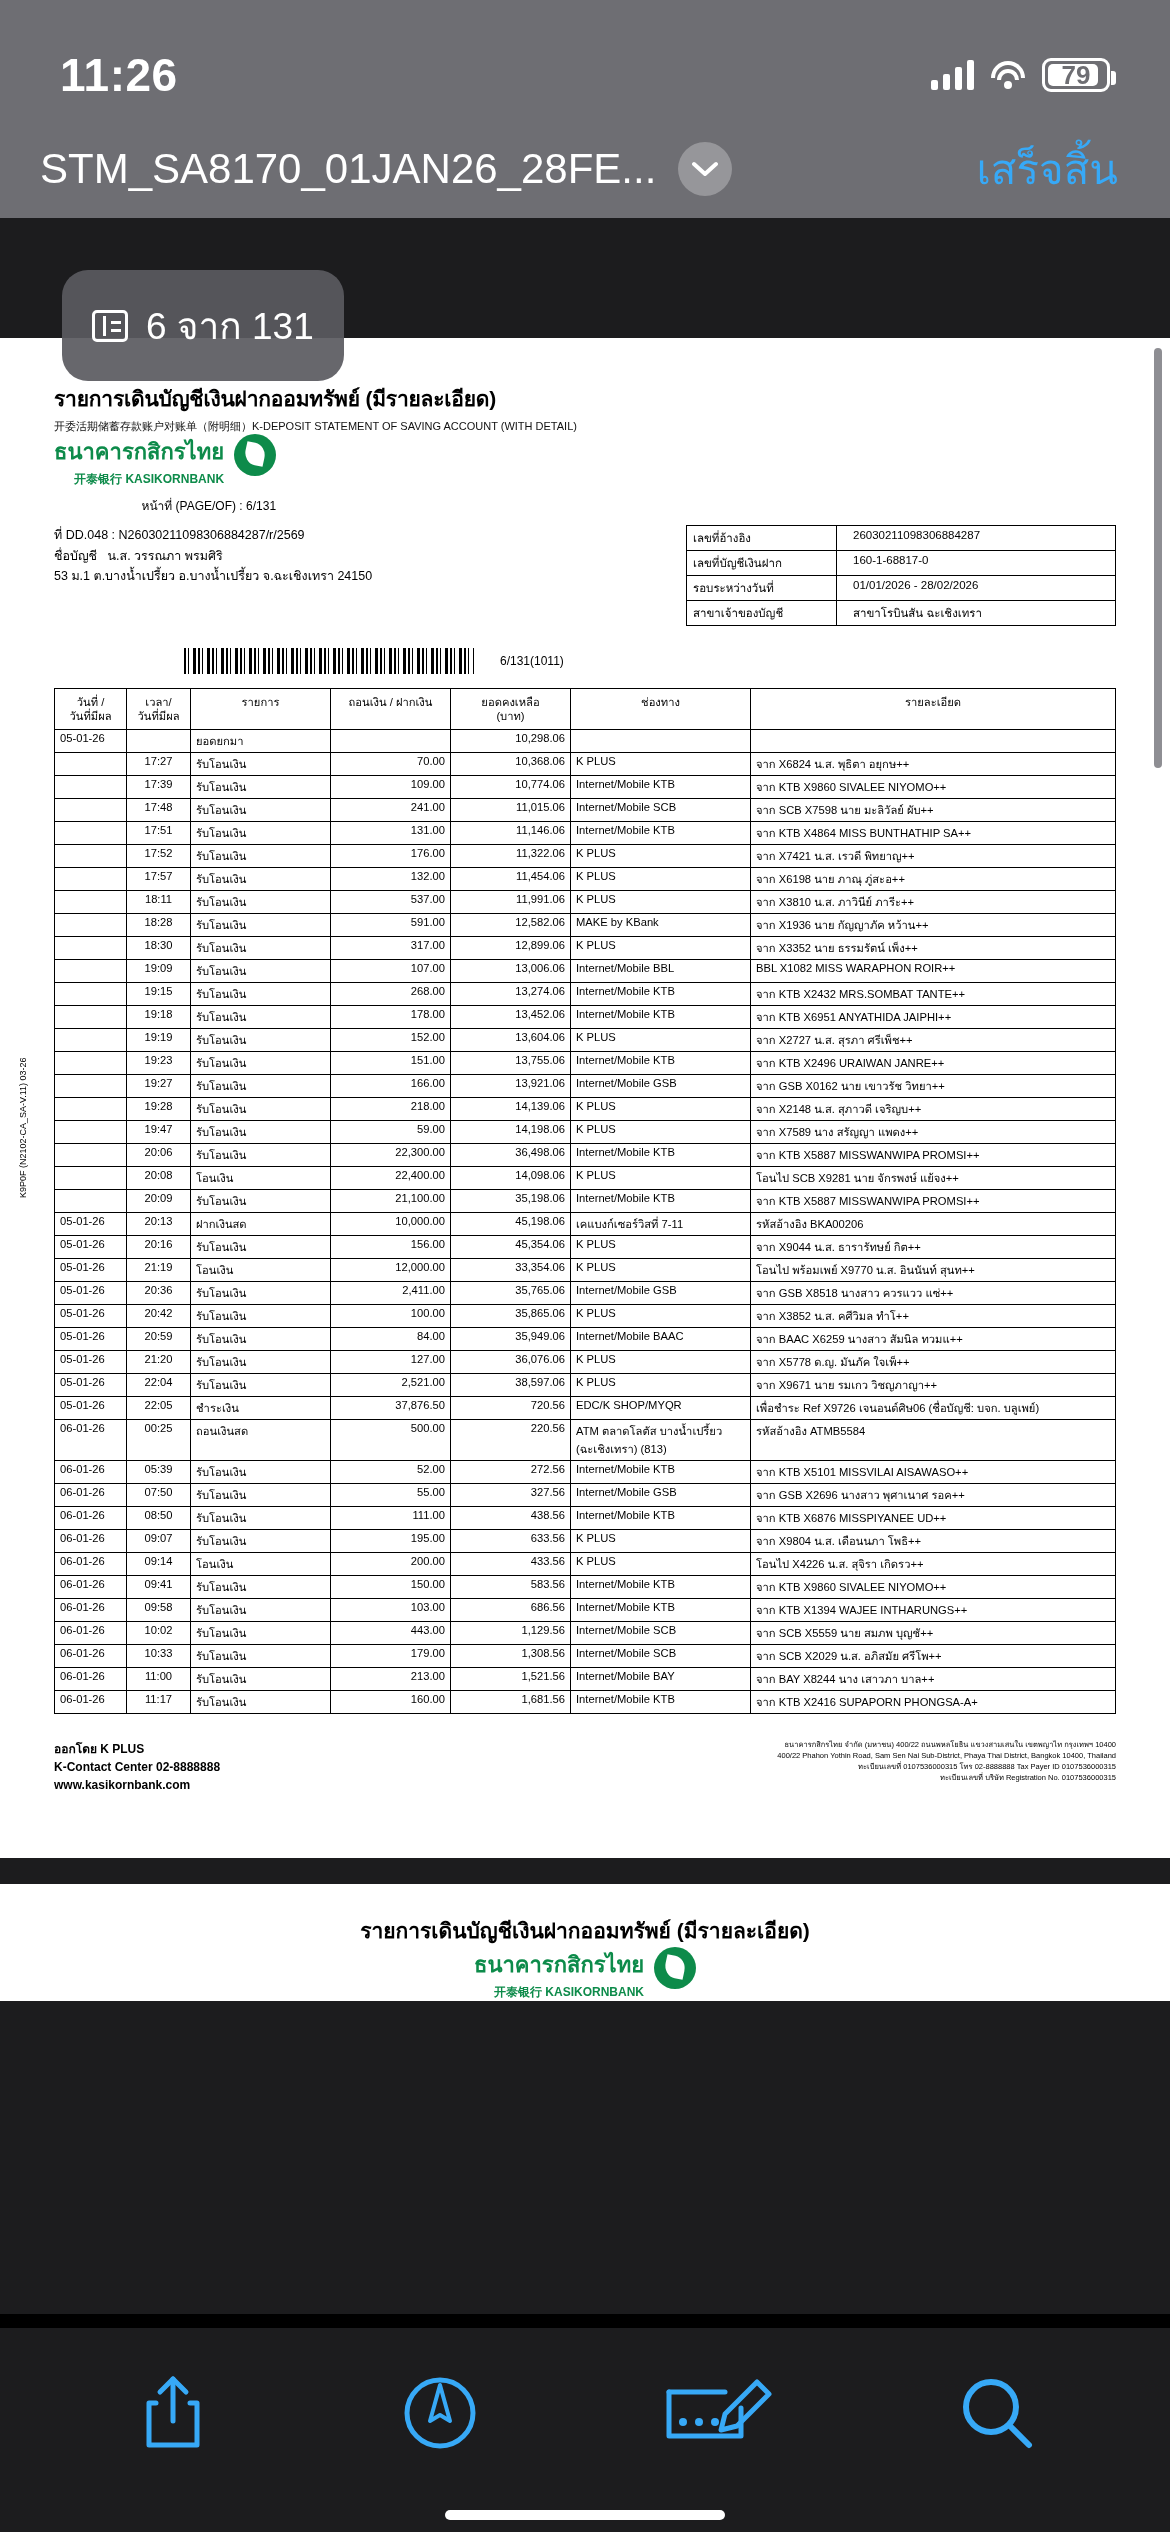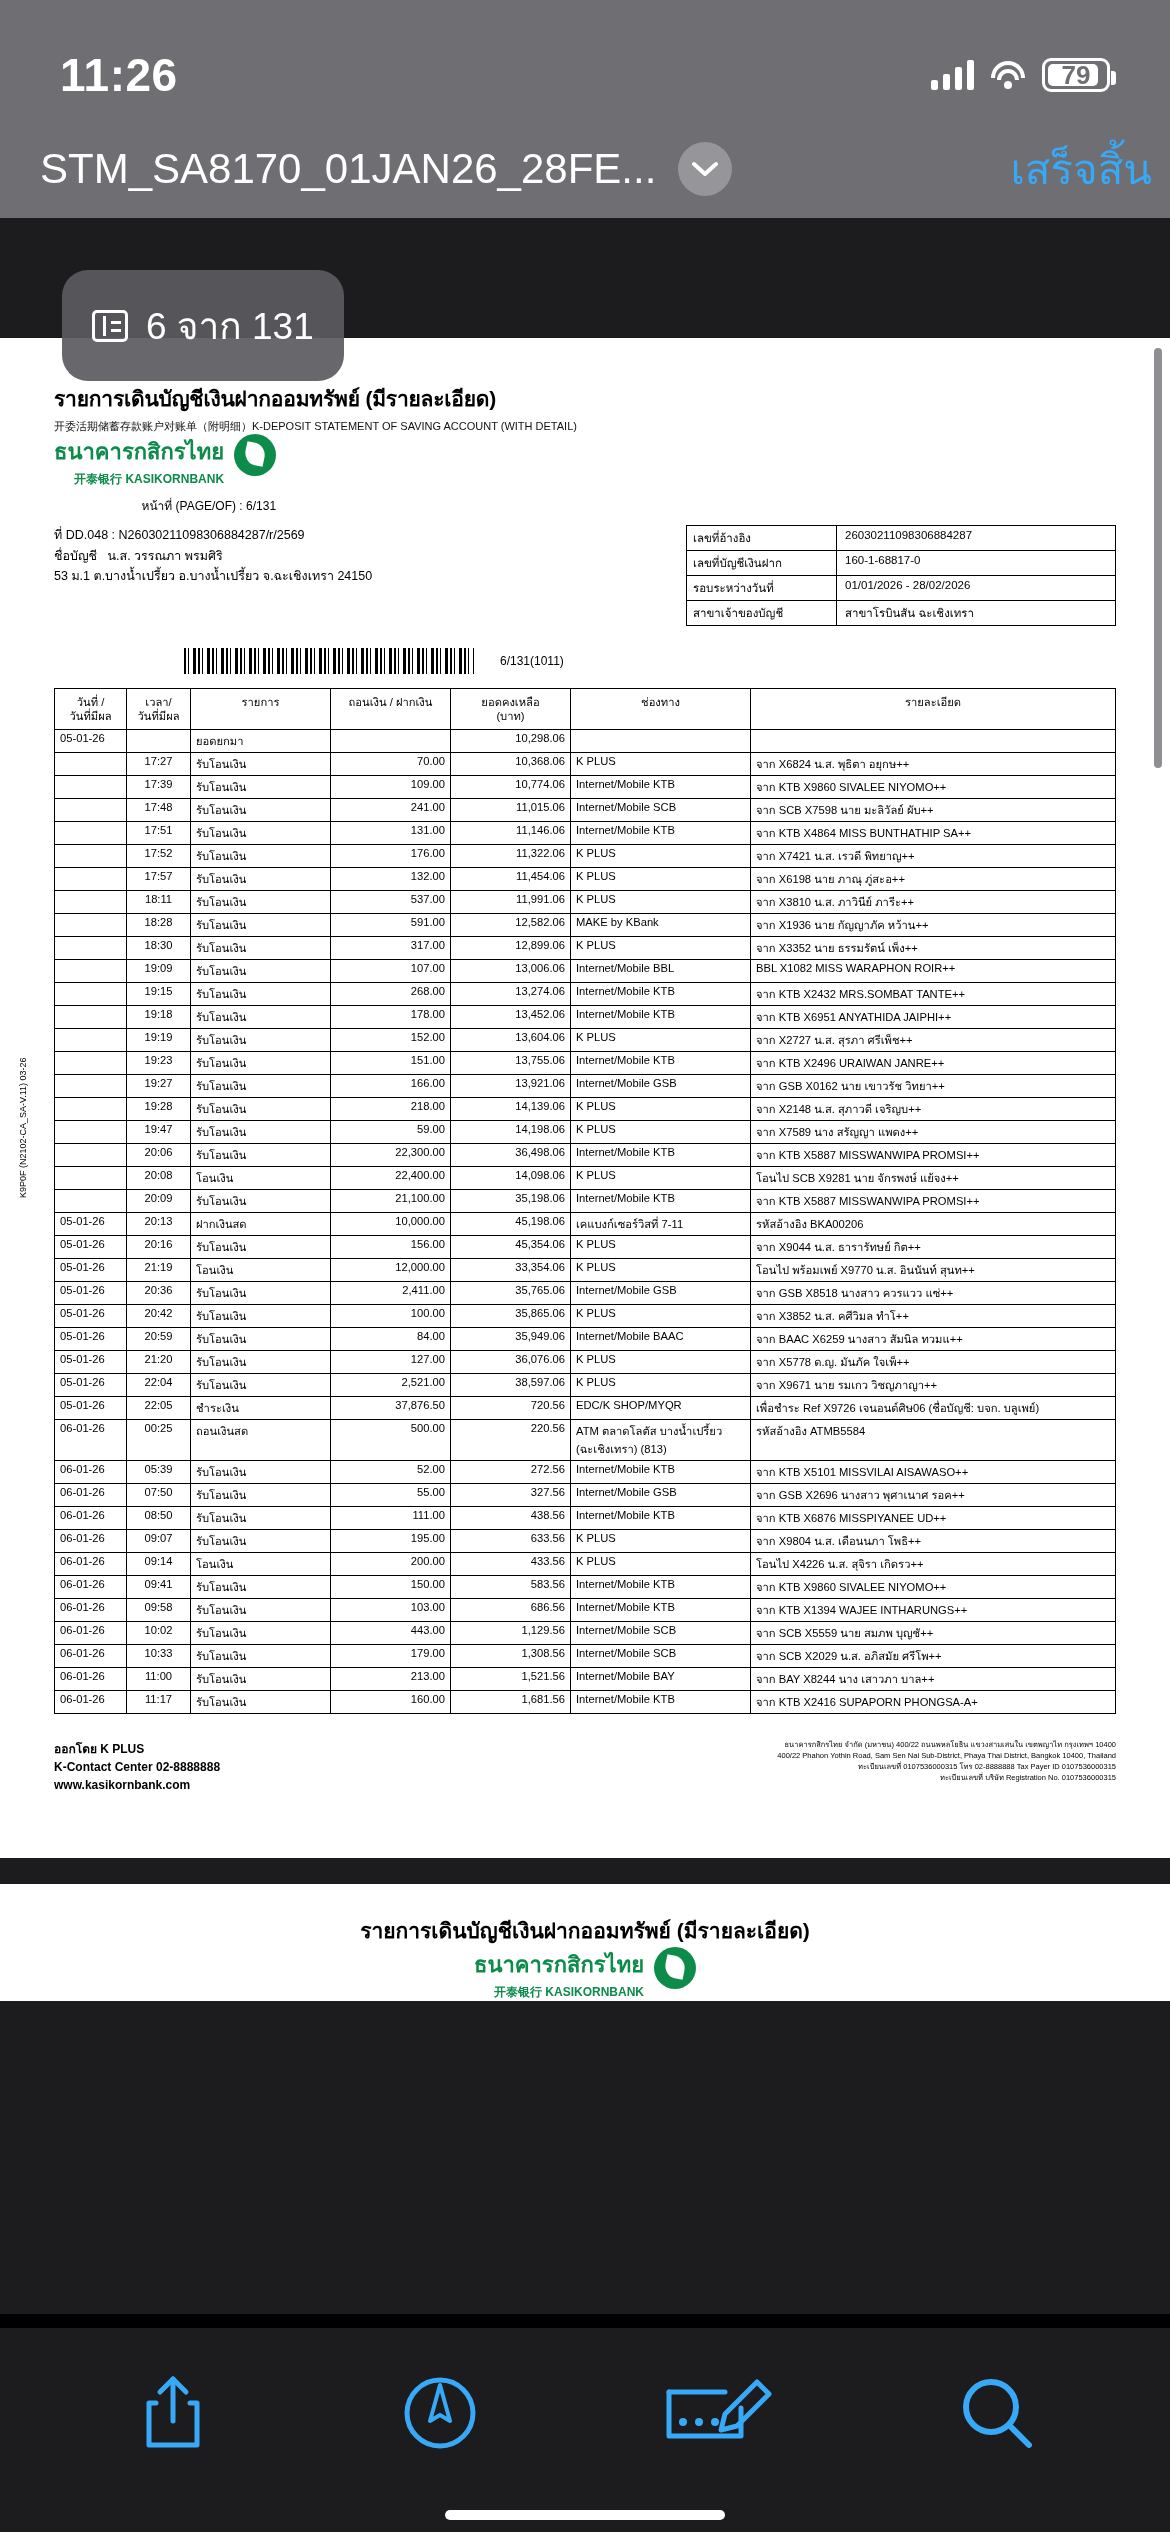--- a/index.html
+++ b/index.html
@@ -47,21 +47,21 @@
     background: #fff; border-radius: 0 3px 3px 0;
   }
   .battery-fill { position:absolute; left:3px; top:3px; bottom:3px; width: 80%; background:#fff; border-radius: 5px; }
   .battery-text { position: relative; font-size: 26px; font-weight: 600; color: #6e6e73; z-index: 2; }
 
   
   .navbar {
     height: 98px;
     background: #6e6e73;
     display: flex; align-items: center; justify-content: space-between;
-    padding: 0 18px 0 40px;
+    padding: 0 52px 0 40px;
     flex: none;
   }
   .nav-title-wrap { display:flex; align-items:center; gap: 22px; min-width:0; }
   .nav-title {
     color:#fff; font-size: 42px; font-weight: 400; white-space: nowrap;
     overflow: hidden; text-overflow: ellipsis; max-width: 640px;
   }
   .chev {
     width: 54px; height: 54px; border-radius: 50%;
     background: rgba(255,255,255,0.28);
@@ -133,21 +133,21 @@
     transform: rotate(12deg);
   }
   .pageof { text-align:right; font-size: 12px; margin-top: 8px; }
 
   .meta-row { display:flex; justify-content: space-between; margin-top: 10px; }
   .meta-left { font-size: 12.5px; line-height: 1.65; }
   .infobox { border: 1px solid #000; width: 430px; font-size: 11.5px; }
   .infobox div.r { display:flex; border-bottom: 1px solid #000; }
   .infobox div.r:last-child { border-bottom: none; }
   .infobox .k { width: 150px; border-right: 1px solid #000; padding: 3px 6px; }
-  .infobox .v { padding: 3px 8px; flex:1; }
+  .infobox .v { padding: 3px 8px; flex:1;margin-left:8px; }
 
   .barcode-row { display:flex; align-items:center; gap: 26px; margin: 22px 0 8px 130px; }
   .barcode {
     height: 26px; width: 290px;
     background-image: repeating-linear-gradient(90deg,#000 0 2px,#fff 2px 4px,#000 4px 5px,#fff 5px 9px,#000 9px 12px,#fff 12px 14px);
   }
   .barcode-txt { font-size: 12px; }
 
   
   table.tx { width: 100%; border-collapse: collapse; margin-top: 14px; table-layout: fixed; }

